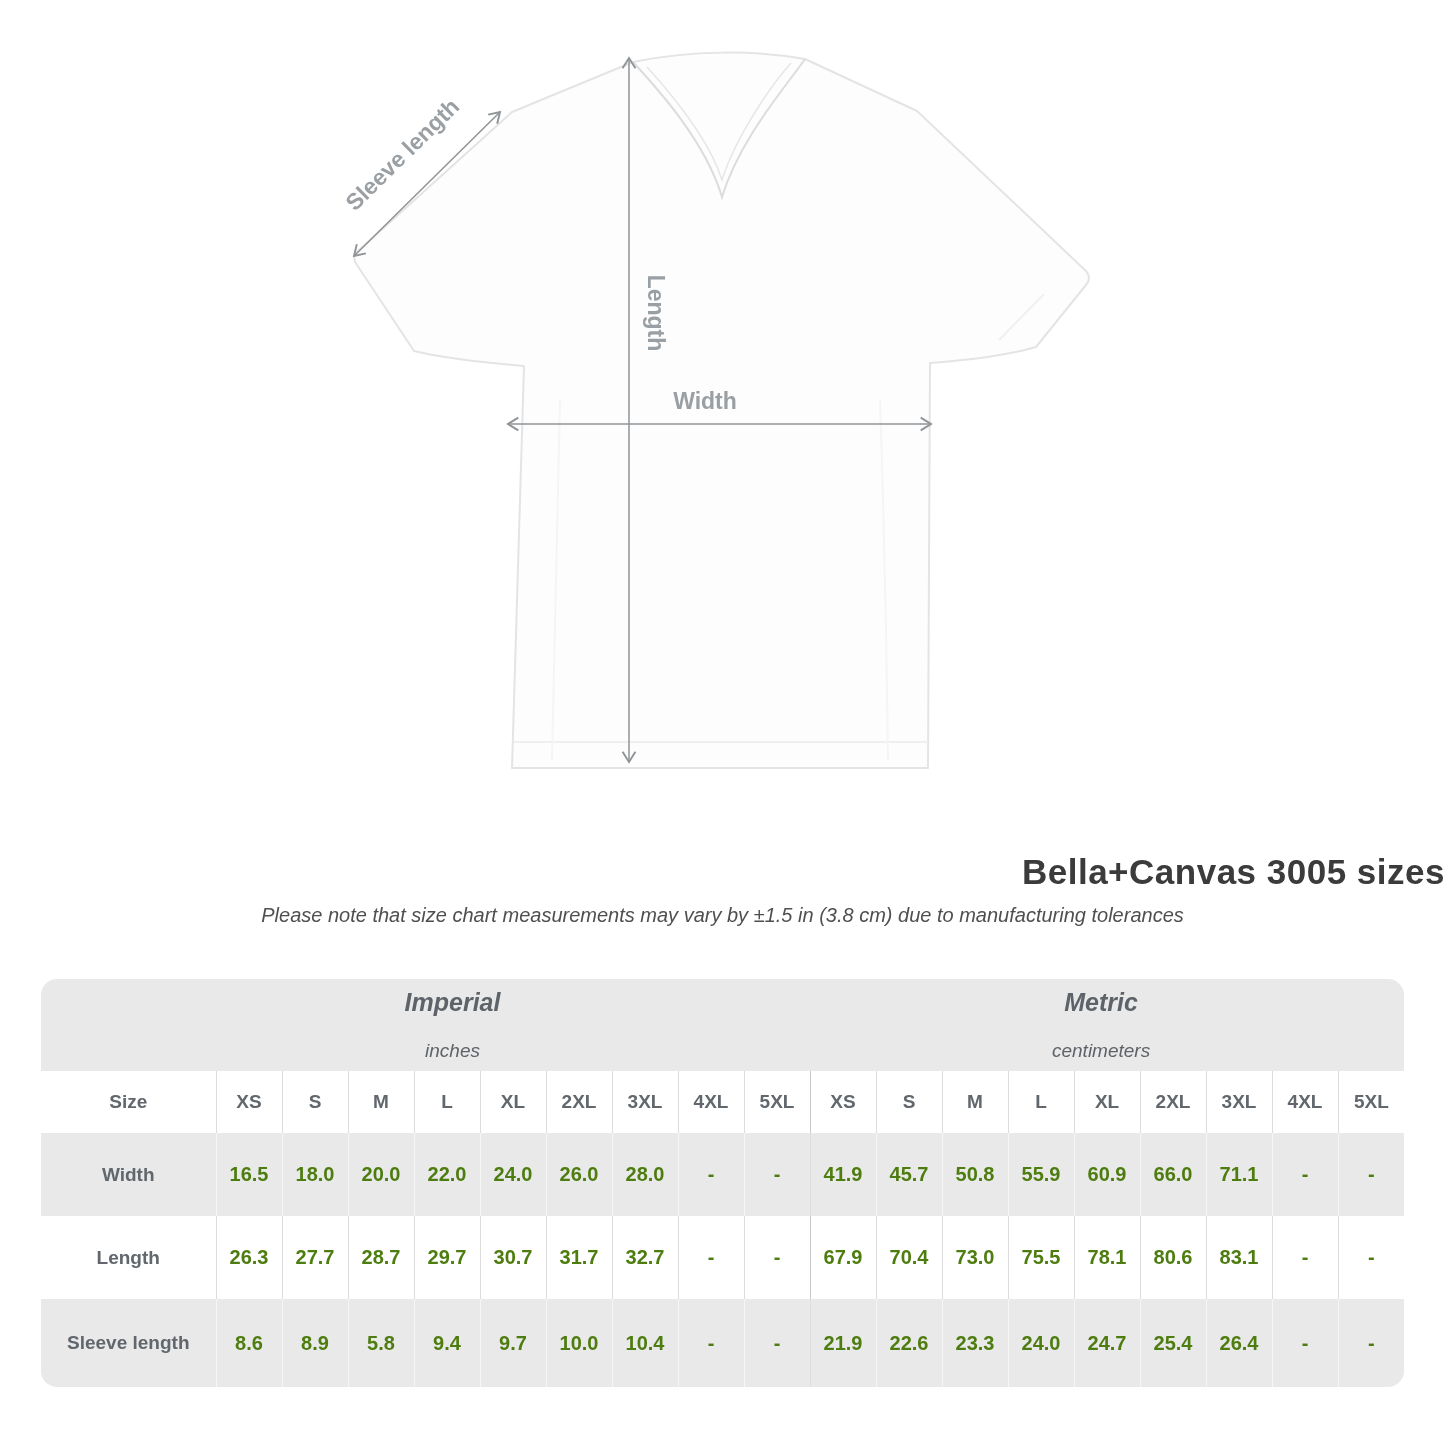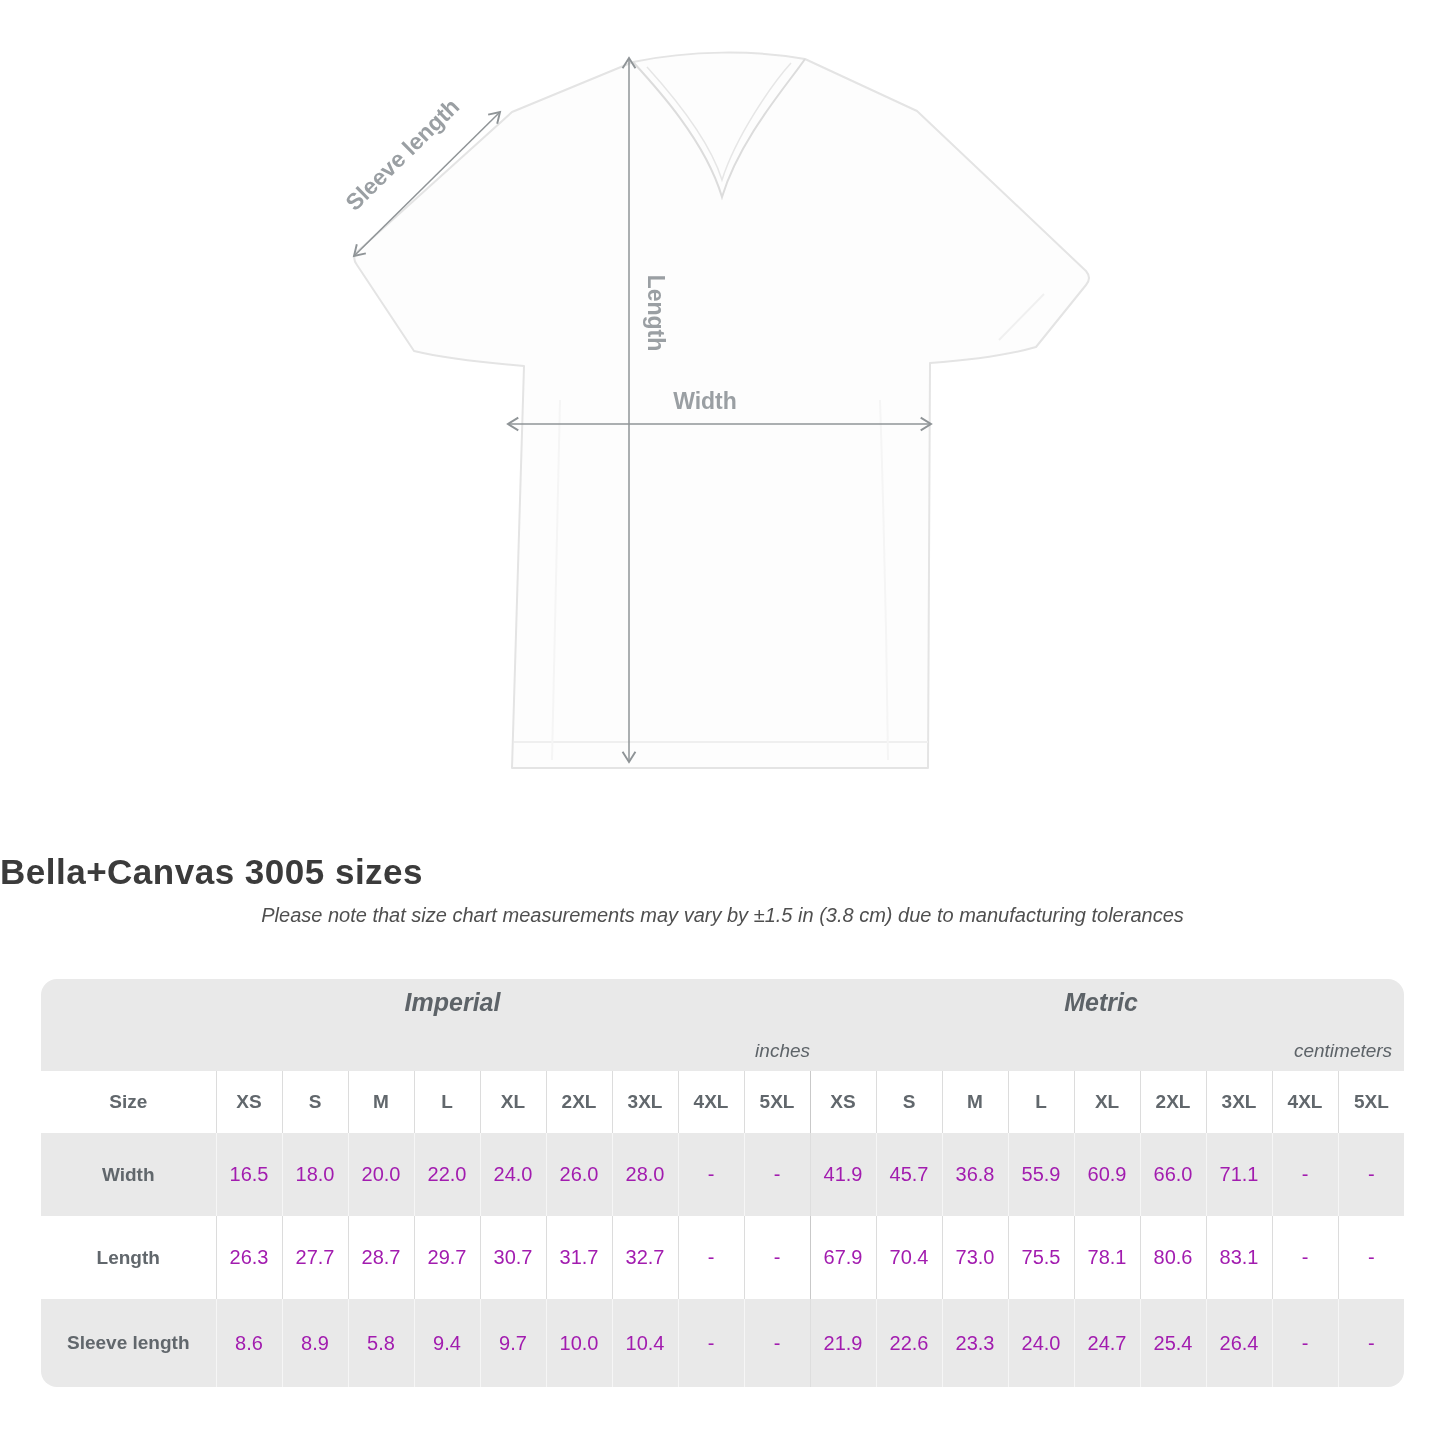--- a/index.html
+++ b/index.html
@@ -17,21 +17,21 @@
   .annot-label {
     font-family: "Liberation Sans", sans-serif;
     font-size: 23px;
     font-weight: 700;
     fill: #9a9fa3;
   }
 
   
   .page-title {
     margin-top: 40px;
-    text-align: left;
+    text-align: right;
     font-size: 35px;
     font-weight: 700;
     color: #3b3b3b;
     letter-spacing: 0.5px;
   }
   .tolerance-note {
     margin-top: 12px;
     text-align: center;
     font-style: italic;
     font-size: 20px;
@@ -66,21 +66,20 @@
     font-weight: 700;
     font-size: 25px;
     color: #5d6368;
   }
   .g-sub {
     font-style: italic;
     font-weight: 400;
     font-size: 19px;
     color: #5d6368;
     margin-top: 23px;
-    text-align: right;
   }
 
   tr.size-row { background: #ffffff; height: 62px; }
   tr.size-row th {
     font-size: 19px;
     font-weight: 700;
     color: #61676c;
     text-align: center;
     vertical-align: middle;
   }
@@ -91,22 +90,22 @@
 
   th.row-label {
     font-size: 19px;
     font-weight: 700;
     color: #61676c;
     text-align: center;
     vertical-align: middle;
   }
   td.val {
     font-size: 20px;
-    font-weight: 400;
-    color: #a21caf;
+    font-weight: 700;
+    color: #4d7c0f;
     text-align: center;
     vertical-align: middle;
   }
 
   
   tr.size-row .col-line, tbody tr .col-line { border-left: 1px solid #dcdcdc; }
   tr.size-row .metric-start, tbody tr .metric-start { border-left: 1px solid #c9c9c9; }
   tbody tr.alt .col-line { border-left-color: #f6f6f6; }
   tbody tr.alt .metric-start { border-left-color: #dedede; }
 </style>
@@ -234,21 +233,21 @@
             <td class="val col-line">18.0</td>
             <td class="val col-line">20.0</td>
             <td class="val col-line">22.0</td>
             <td class="val col-line">24.0</td>
             <td class="val col-line">26.0</td>
             <td class="val col-line">28.0</td>
             <td class="val col-line">-</td>
             <td class="val col-line">-</td>
             <td class="val metric-start">41.9</td>
             <td class="val col-line">45.7</td>
-            <td class="val col-line">36.8</td>
+            <td class="val col-line">50.8</td>
             <td class="val col-line">55.9</td>
             <td class="val col-line">60.9</td>
             <td class="val col-line">66.0</td>
             <td class="val col-line">71.1</td>
             <td class="val col-line">-</td>
             <td class="val col-line">-</td>
           </tr>
           <tr>
             <th class="row-label">Length</th>
             <td class="val col-line">26.3</td>

